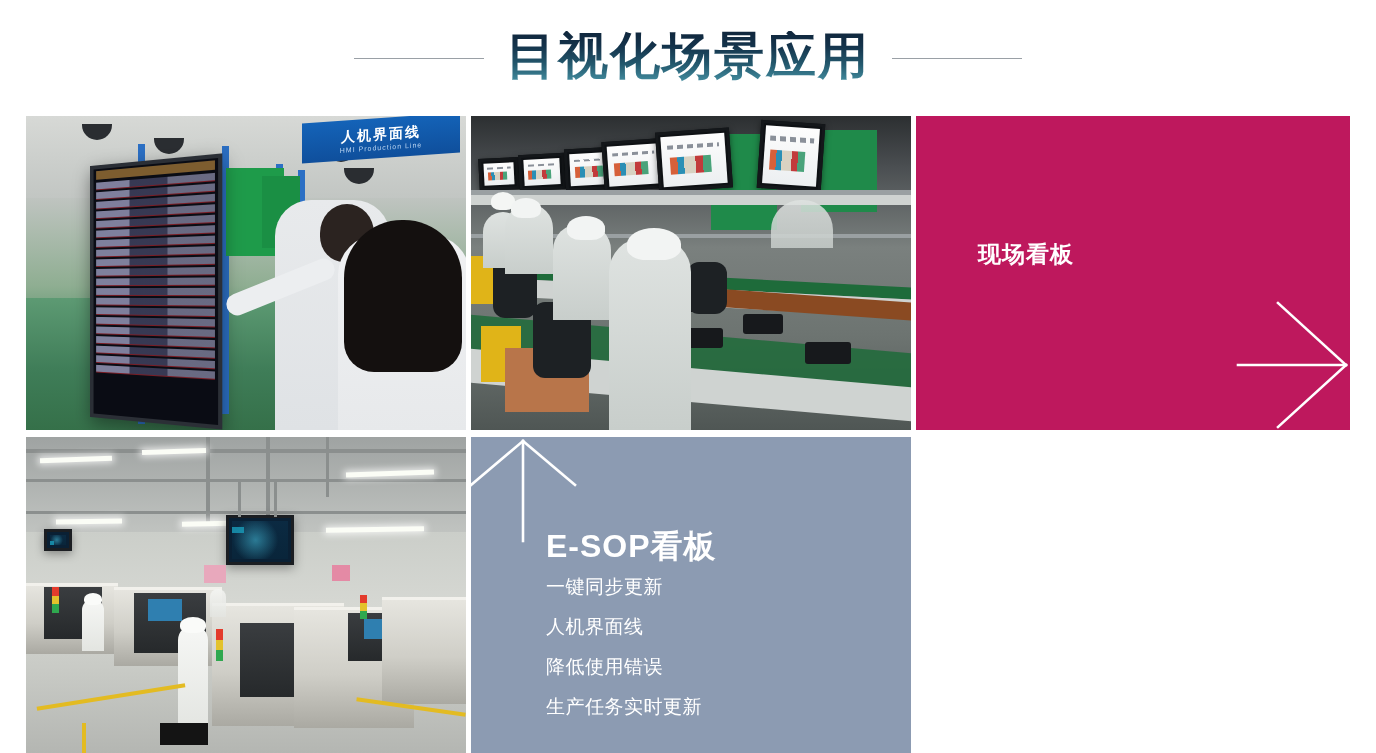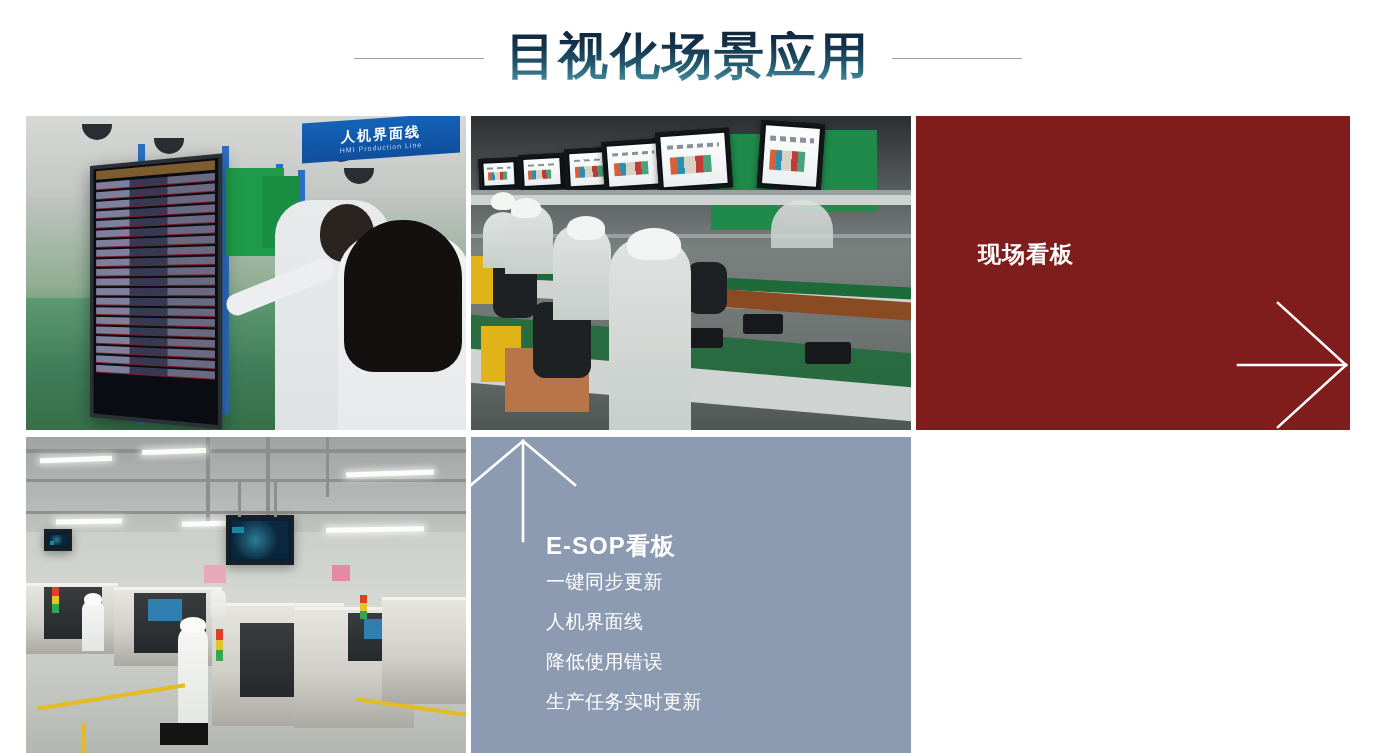--- a/index.html
+++ b/index.html
@@ -37,28 +37,28 @@
     display:grid;
     grid-template-columns:440px 440px 434px;
     grid-template-rows:314px 316px;
     column-gap:5px;row-gap:7px;
   }
   .cell{position:relative;overflow:hidden;}
 
   
   .panel{display:flex;flex-direction:column;justify-content:center;}
   .panel.teal{background:#0b8e9d;padding-left:71px;padding-bottom:62px;}
-  .panel.slate{background:#7f1d1d;padding-left:62px;padding-bottom:24px;}
+  .panel.slate{background:#be185d;padding-left:62px;padding-bottom:24px;}
   .panel.steel{background:#8c9bb2;padding-left:75px;padding-top:74px;}
 
   .panel-title{
     color:#ffffff;font-weight:bold;font-size:23px;line-height:1.2;
     margin-bottom:13px;letter-spacing:1px;
   }
-  .panel.steel .panel-title{font-size:24px;margin-bottom:12px;}
+  .panel.steel .panel-title{font-size:32px;margin-bottom:12px;}
   .panel-line{
     color:#ffffff;font-size:19px;line-height:1;margin-bottom:19px;
     letter-spacing:0.5px;font-weight:normal;
   }
   .panel-line:last-child{margin-bottom:0;}
   .panel.steel .panel-line{margin-bottom:21px;}
 
   
   .arrow{position:absolute;pointer-events:none;}
   .arrow-left{left:-3px;bottom:-4px;width:120px;height:130px;}

